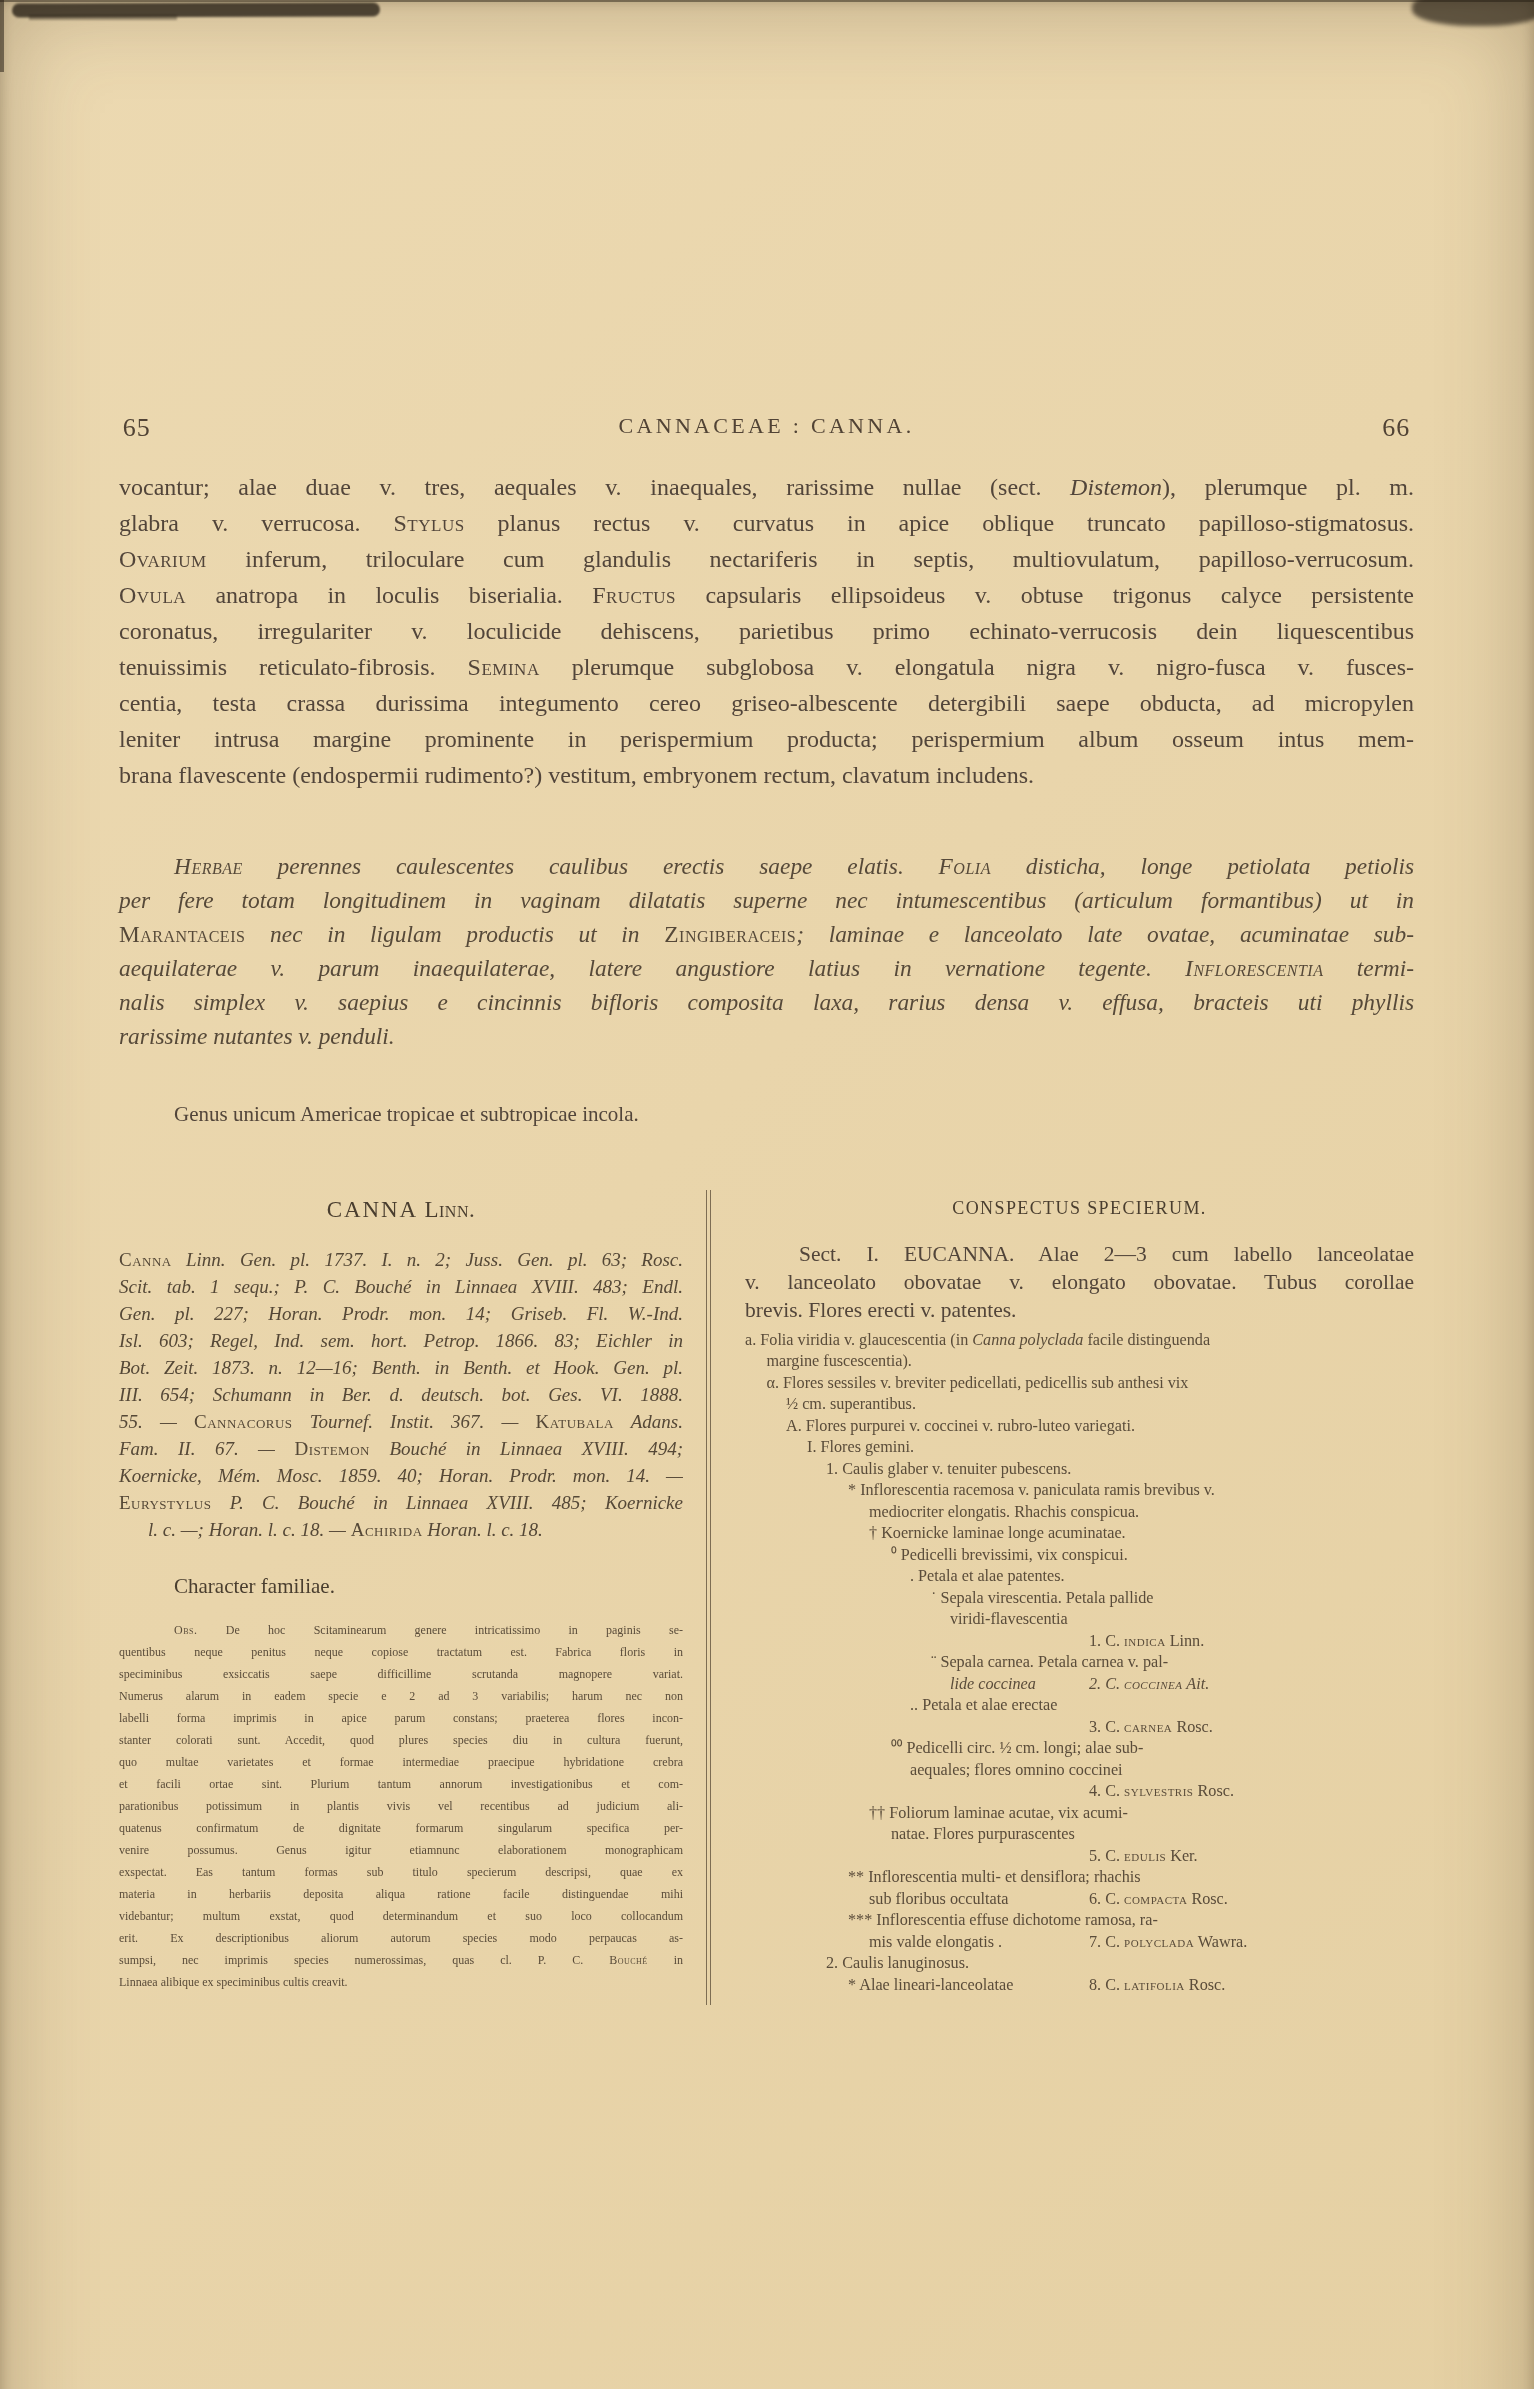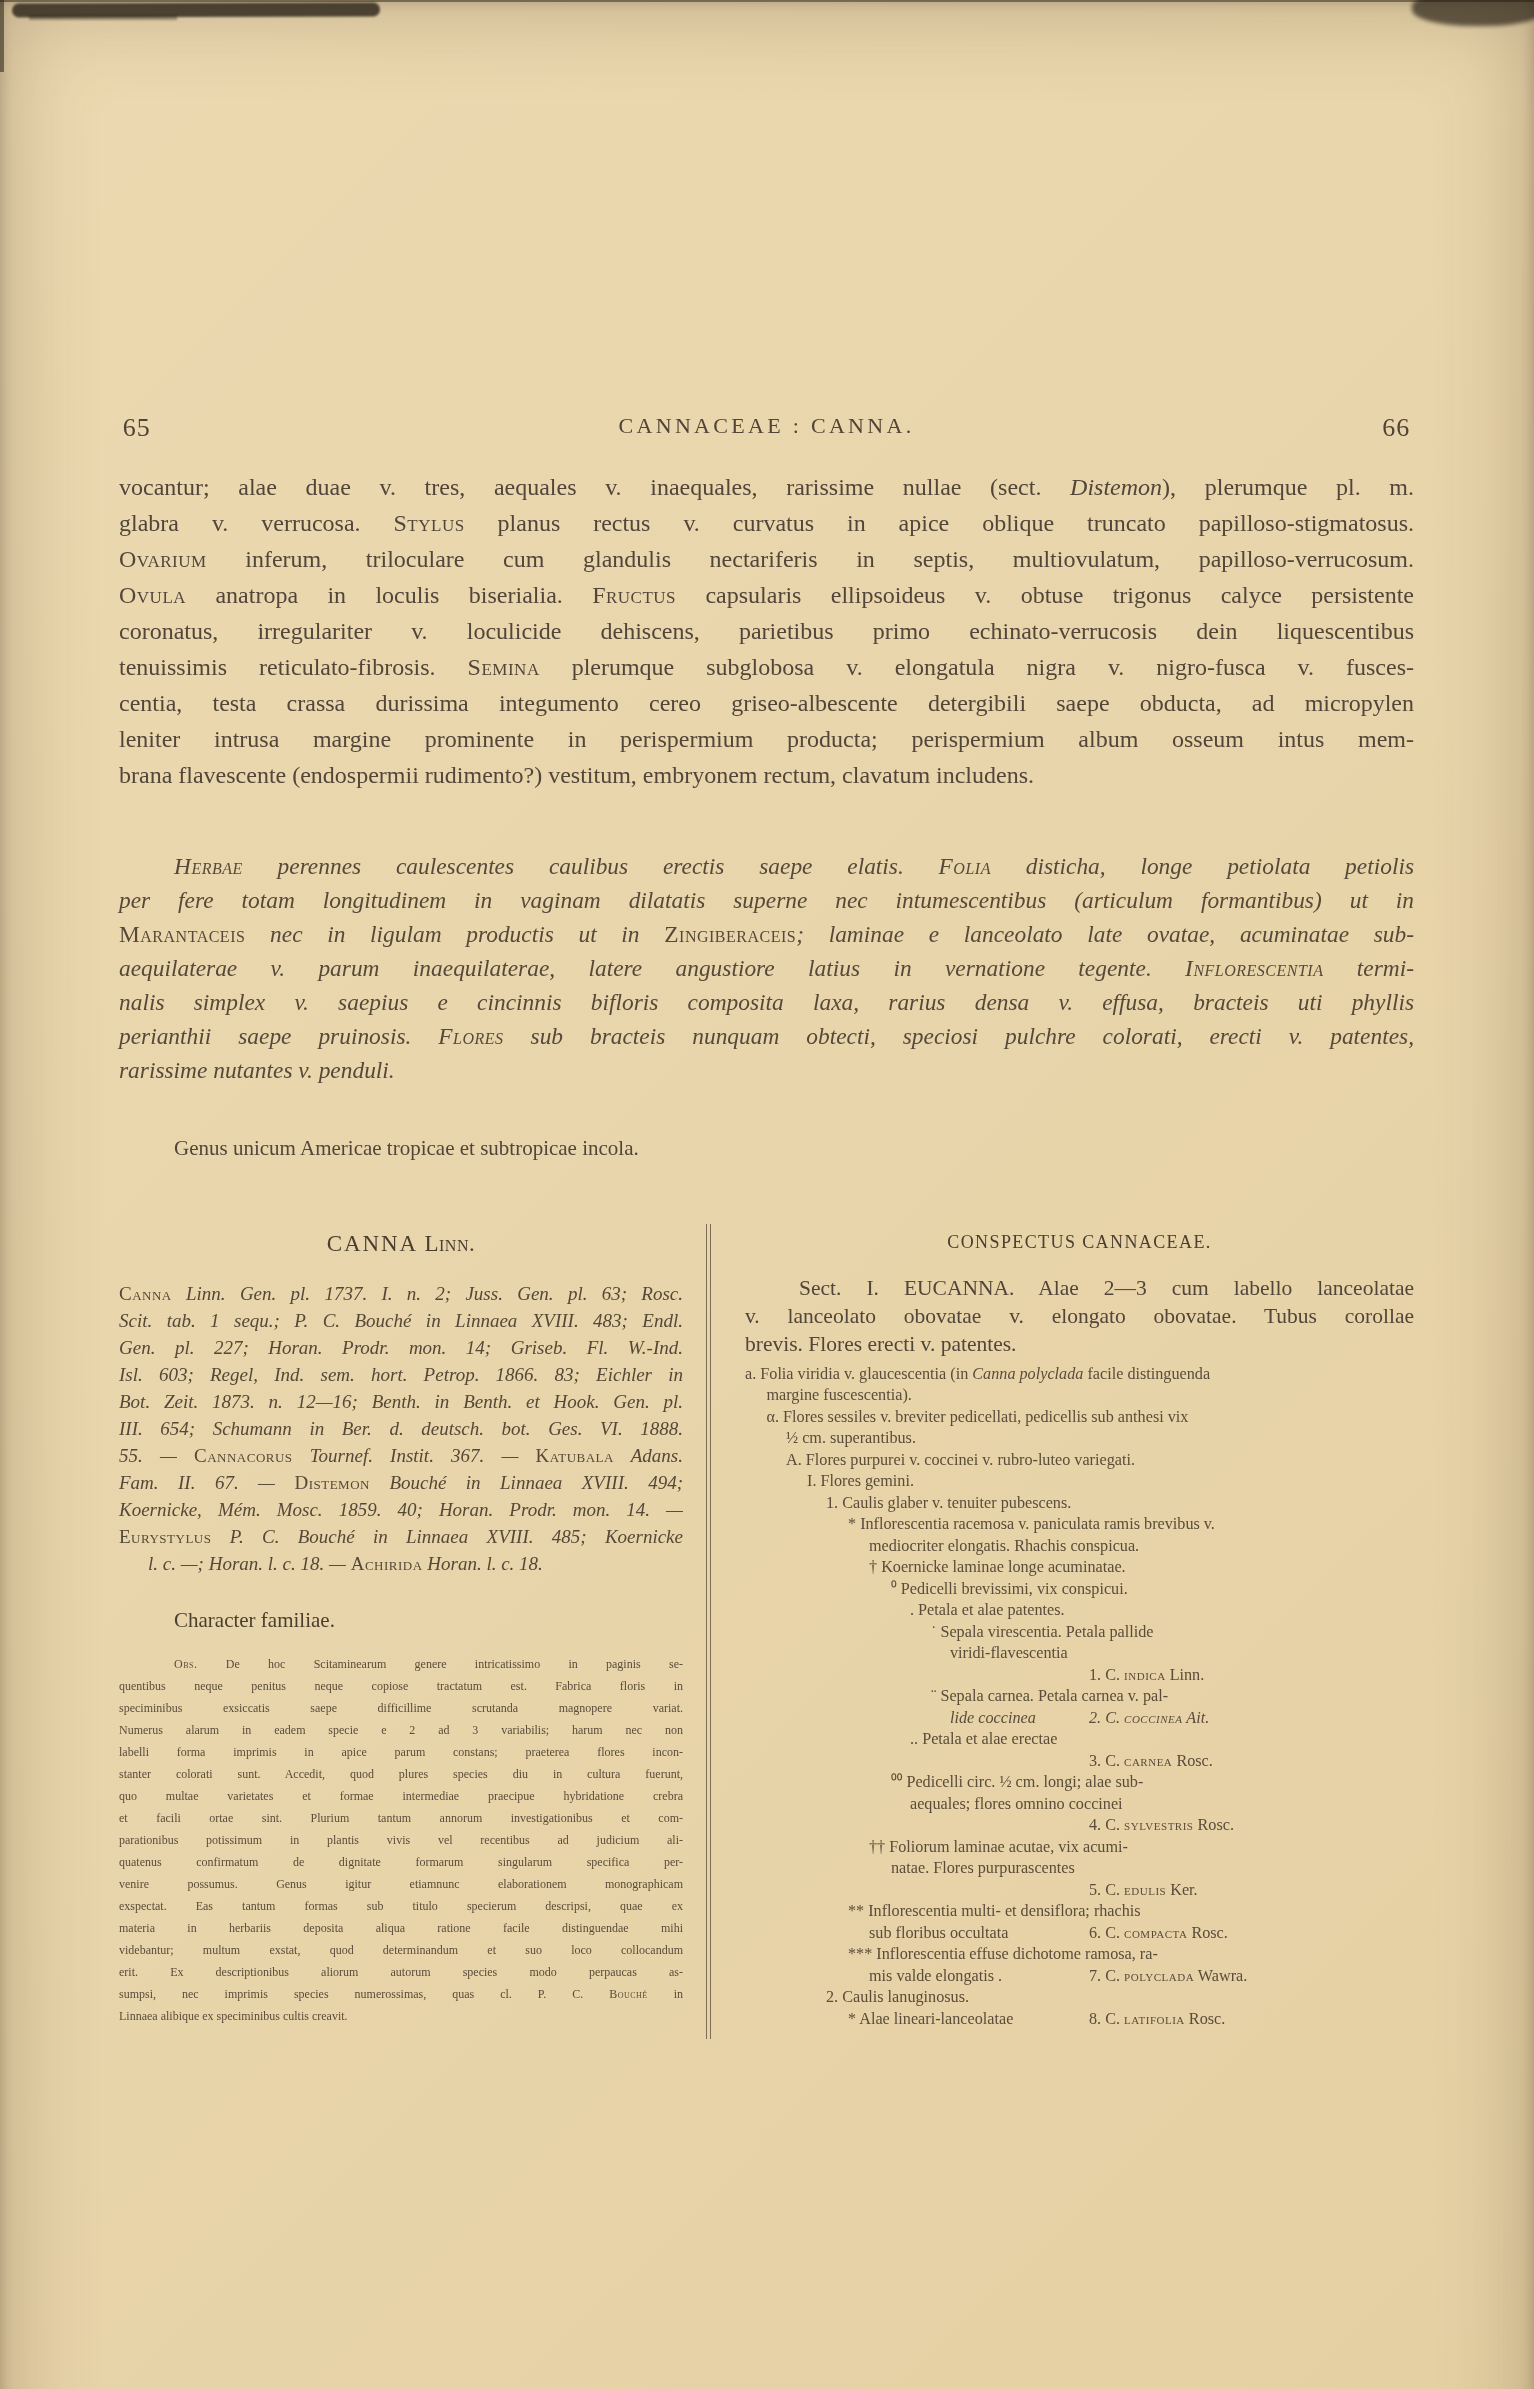--- a/index.html
+++ b/index.html
@@ -110,21 +110,20 @@
       <div class="line jline">leniter intrusa margine prominente in perispermium producta; perispermium album osseum intus mem-</div>
       <div class="line">brana flavescente (endospermii rudimento?) vestitum, embryonem rectum, clavatum includens.</div>
     </section>
 
   <section class="habit italic-ctx">
       <div class="line jline"><span class="sc">Herbae</span> perennes caulescentes caulibus erectis saepe elatis. <span class="sc">Folia</span> disticha, longe petiolata petiolis</div>
       <div class="line jline">per fere totam longitudinem in vaginam dilatatis superne nec intumescentibus (articulum formantibus) ut in</div>
       <div class="line jline"><span class="alt">Marantaceis</span> nec in ligulam productis ut in <span class="alt">Zingiberaceis</span>; laminae e lanceolato late ovatae, acuminatae sub-</div>
       <div class="line jline">aequilaterae v. parum inaequilaterae, latere angustiore latius in vernatione tegente. <span class="sc">Inflorescentia</span> termi-</div>
       <div class="line jline">nalis simplex v. saepius e cincinnis bifloris composita laxa, rarius densa v. effusa, bracteis uti phyllis</div>
-      <div class="line jline">perianthii saepe pruinosis. <span class="sc">Flores</span> sub bracteis nunquam obtecti, speciosi pulchre colorati, erecti v. patentes,</div>
       <div class="line">rarissime nutantes v. penduli.</div>
     </section>
 
   <p class="distr roman">Genus unicum Americae tropicae et subtropicae incola.</p>
 
   <div class="cols">
 
     <div class="leftcol">
       <h2 class="genus-h roman">CANNA <span class="sc">Linn.</span></h2>
       <section class="syn italic-ctx">
@@ -158,21 +157,21 @@
           <div class="line jline">videbantur; multum exstat, quod determinandum et suo loco collocandum</div>
           <div class="line jline">erit. Ex descriptionibus aliorum autorum species modo perpaucas as-</div>
           <div class="line jline">sumpsi, nec imprimis species numerossimas, quas cl. P. C. <span class="sc">Bouché</span> in</div>
           <div class="line">Linnaea alibique ex speciminibus cultis creavit.</div>
         </section>
     </div>
 
     <div class="divider"></div>
 
     <div class="rightcol">
-      <h2 class="consp-h roman">CONSPECTUS CANNACEAE.</h2>
+      <h2 class="consp-h roman">CONSPECTUS SPECIERUM.</h2>
       <section class="sect roman">
           <div class="line jline">Sect. I. EUCANNA. Alae 2—3 cum labello lanceolatae</div>
           <div class="line jline">v. lanceolato obovatae v. elongato obovatae. Tubus corollae</div>
           <div class="line">brevis. Flores erecti v. patentes.</div>
         </section>
       <section class="key roman">
           <div class="kline" style="padding-left: 0px;"><span class="kt">a. Folia viridia v. glaucescentia (in <span class="alt">Canna polyclada</span> facile distinguenda</span></div>
           <div class="kline" style="padding-left: 21.5px;"><span class="kt">margine fuscescentia).</span></div>
           <div class="kline" style="padding-left: 21.5px;"><span class="kt">α. Flores sessiles v. breviter pedicellati, pedicellis sub anthesi vix</span></div>
           <div class="kline" style="padding-left: 41px;"><span class="kt">½ cm. superantibus.</span></div>

